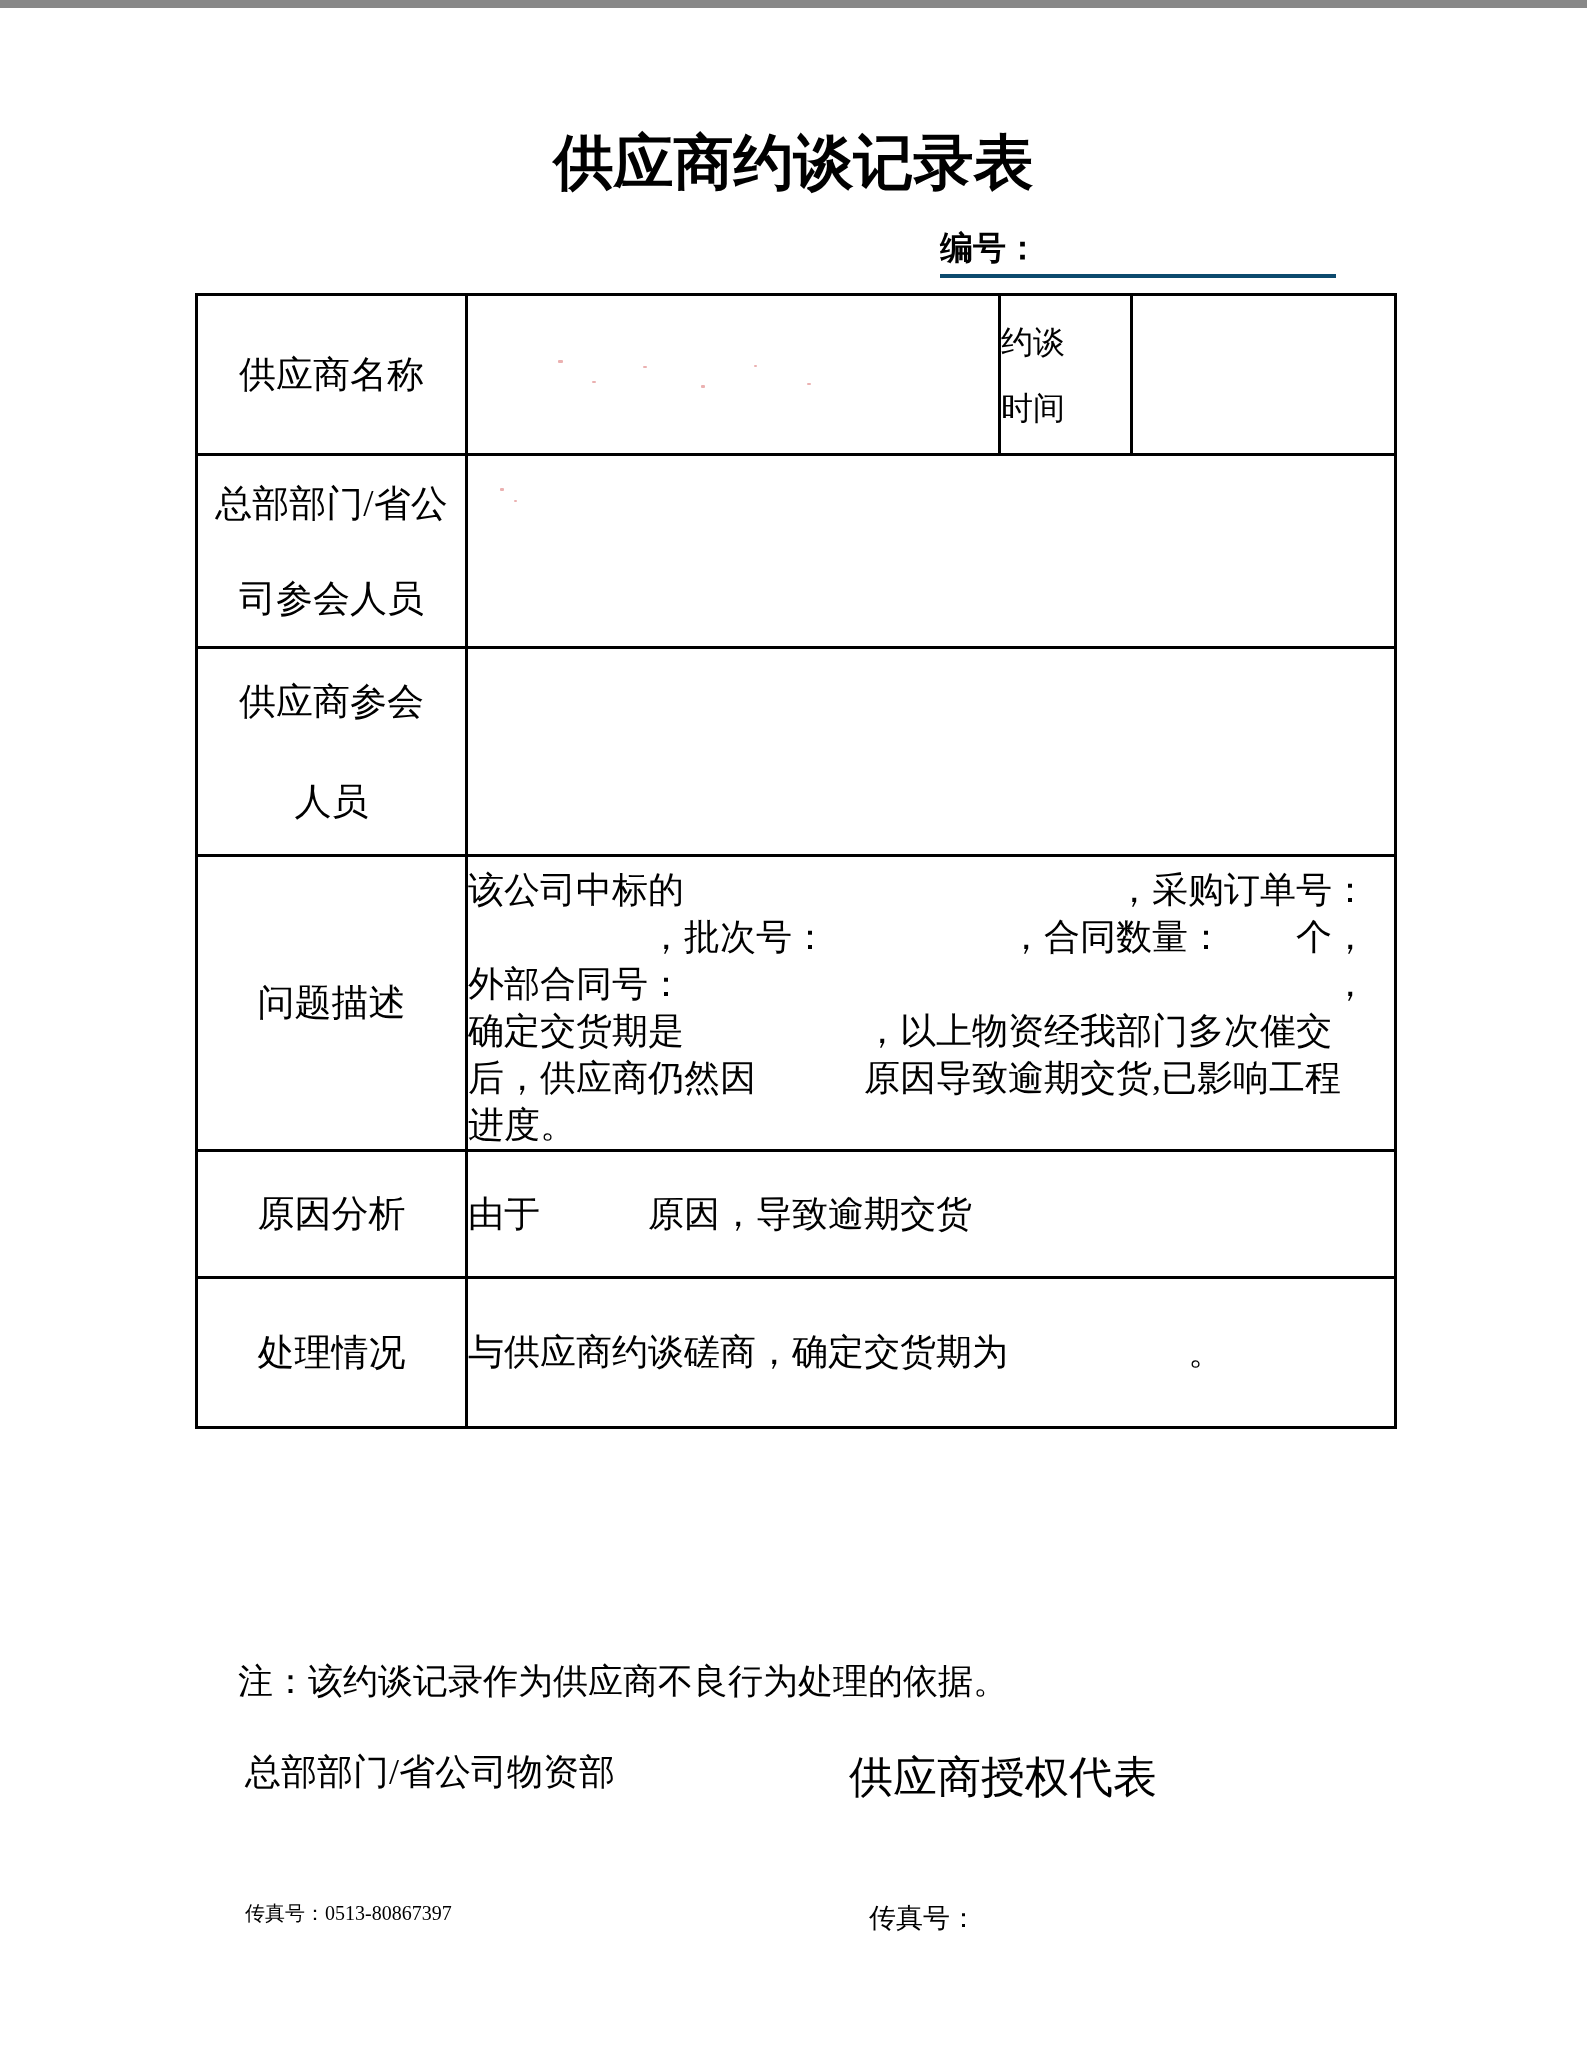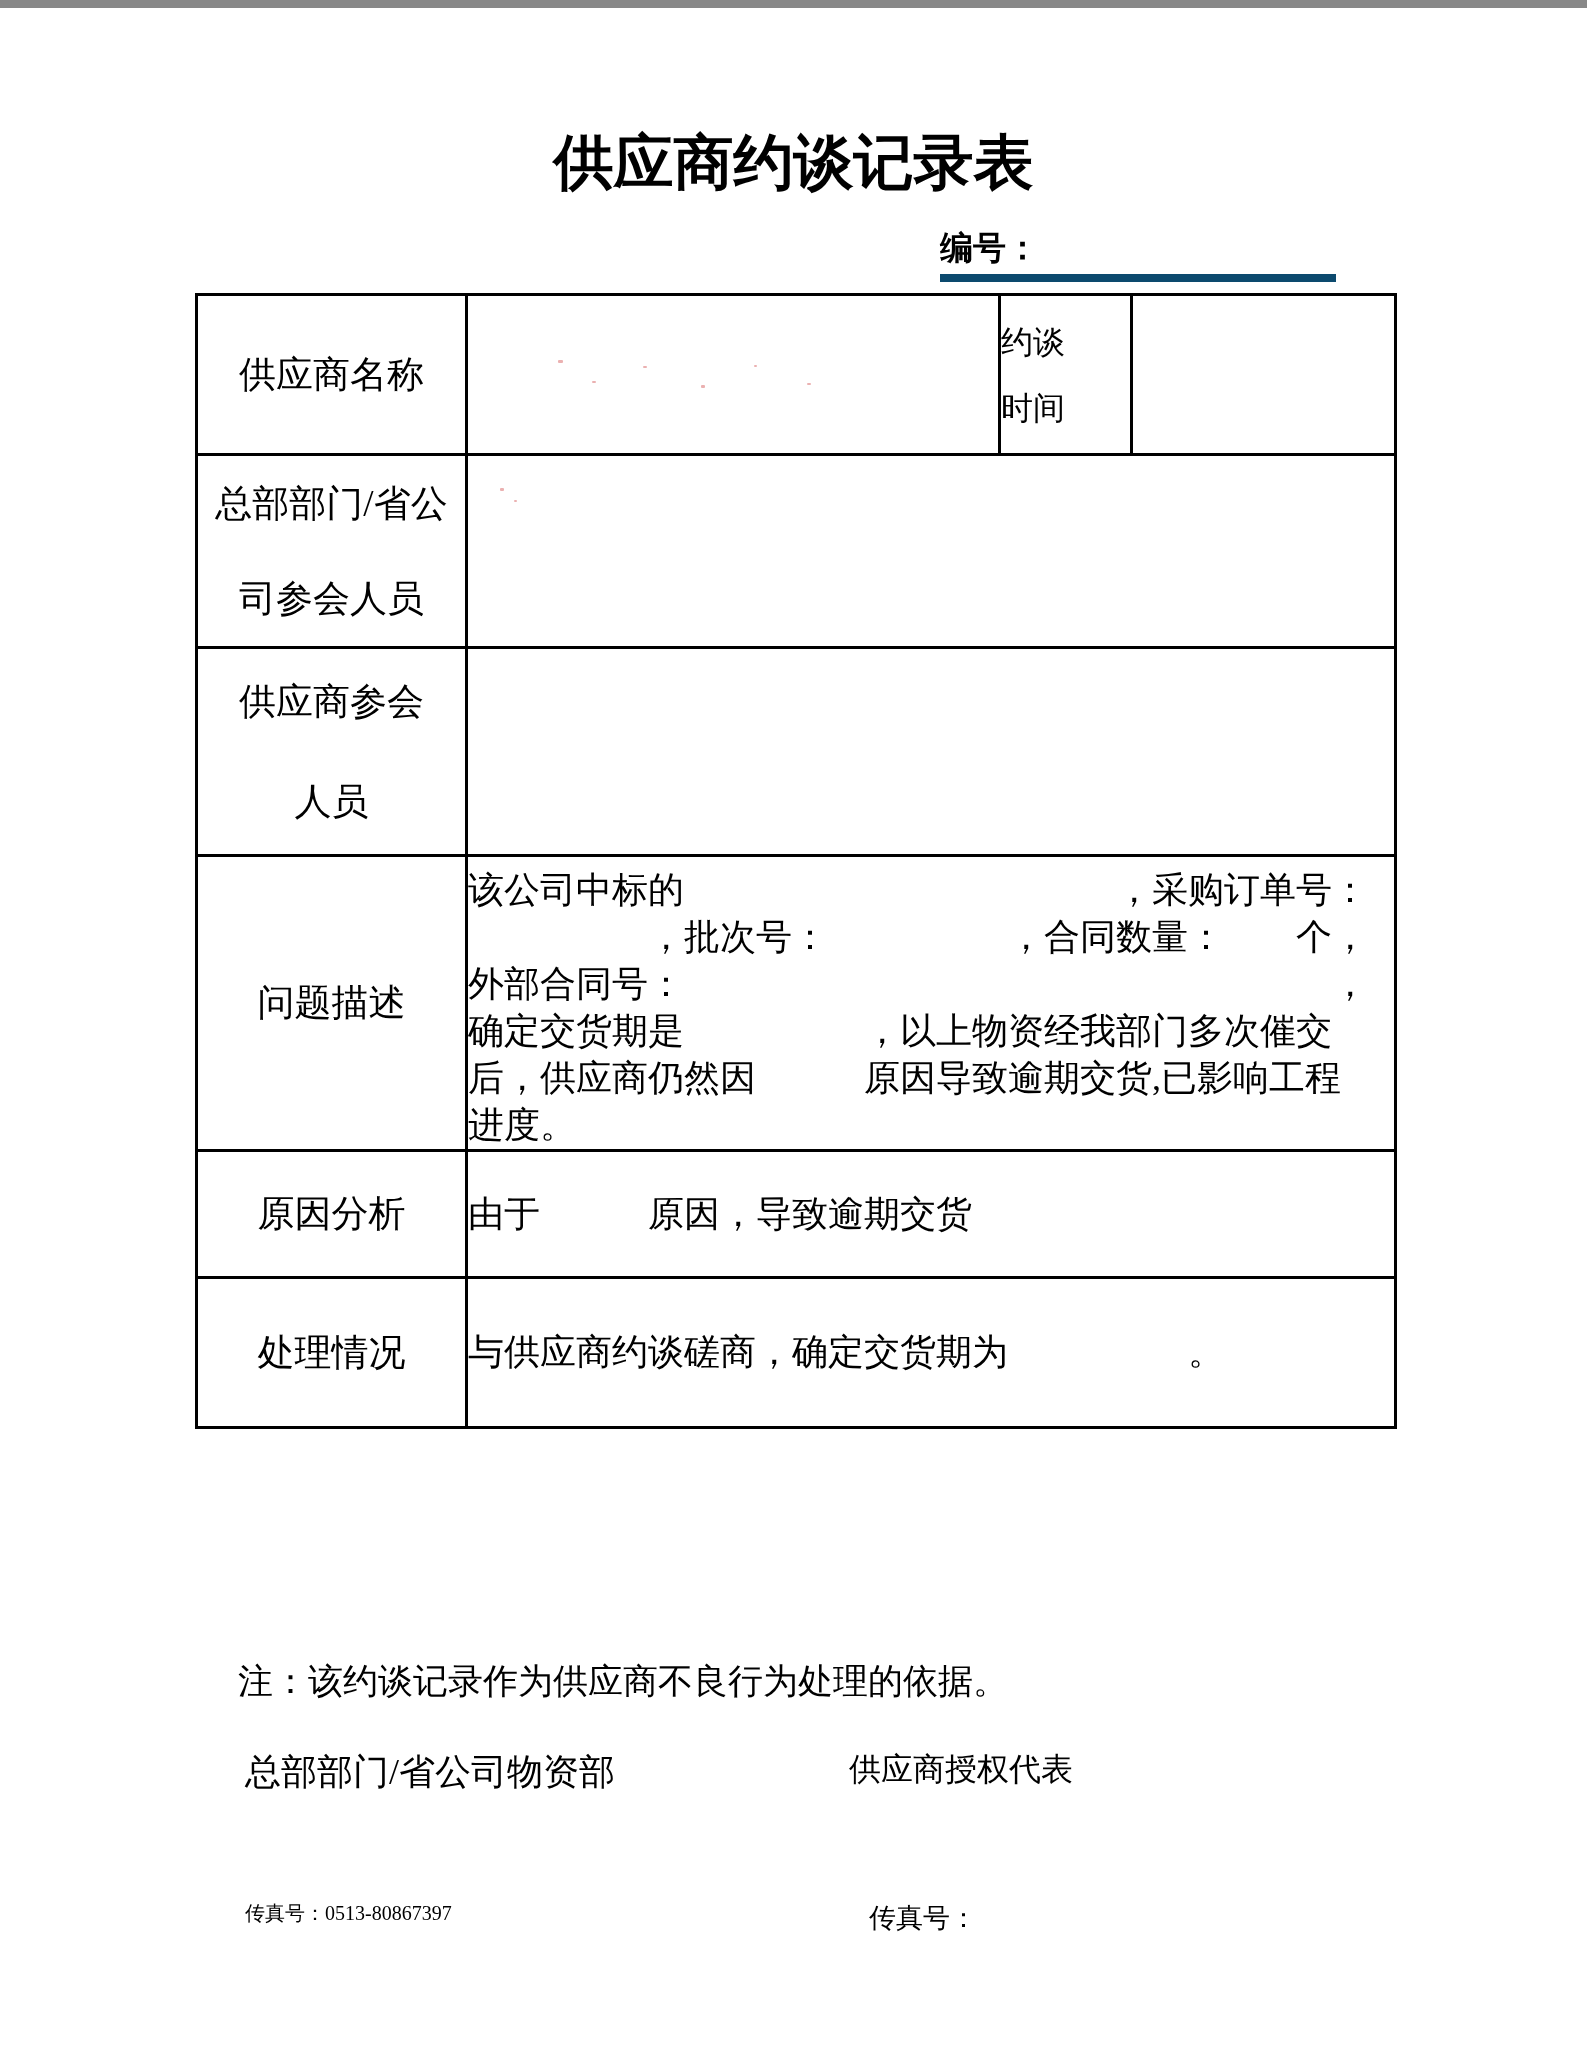--- a/index.html
+++ b/index.html
@@ -13,21 +13,21 @@
     overflow:hidden;
   }
   .doc-title{
     position:absolute;top:120px;left:0;width:100%;
     text-align:center;
     font-size:60px;line-height:70px;font-weight:bold;
     font-family:"Liberation Sans", sans-serif;
   }
   .serial{
     position:absolute;left:940px;top:216px;width:396px;height:50px;
-    border-bottom:8px solid #0c4a6e;
+    border-bottom:4px solid #0c4a6e;
     font-size:33px;font-weight:bold;line-height:48px;
     white-space:pre;
   }
   .serial .serial-value{font-weight:normal;}
   table.record{
     position:absolute;left:195px;top:285px;
     width:1199px;
     border-collapse:collapse;table-layout:fixed;
   }
   table.record td{
@@ -63,21 +63,21 @@
   td.content .line{white-space:pre;}
   .r4 td.content{vertical-align:top;padding-top:10px;}
   .r4 td.content .line{line-height:47px;}
   .r7 td.content{vertical-align:top;padding-top:40px;letter-spacing:-0.5px;}
   .r7 td.content .line{line-height:50px;}
   .note-line{
     position:absolute;left:238px;top:1650px;
     font-size:35px;white-space:pre;
   }
   .sign-row .sign-left{position:absolute;left:245px;top:1740px;font-size:36px;white-space:pre;}
-  .sign-row .sign-right{position:absolute;left:849px;top:1740px;font-size:32px;white-space:pre;text-align:right;}
+  .sign-row .sign-right{position:absolute;left:849px;top:1740px;font-size:44px;white-space:pre;text-align:right;}
   .fax-row .fax-left{position:absolute;left:245px;top:1892px;font-size:20px;white-space:pre;}
   .fax-row .fax-right{position:absolute;left:869px;top:1892px;font-size:27px;white-space:pre;}
   .speck{position:absolute;background:rgba(205,60,60,0.4);border-radius:1px;}
 </style>
 </head>
 <body>
 
 <div class="page">
 
   <div class="doc-title">供应商约谈记录表</div>

